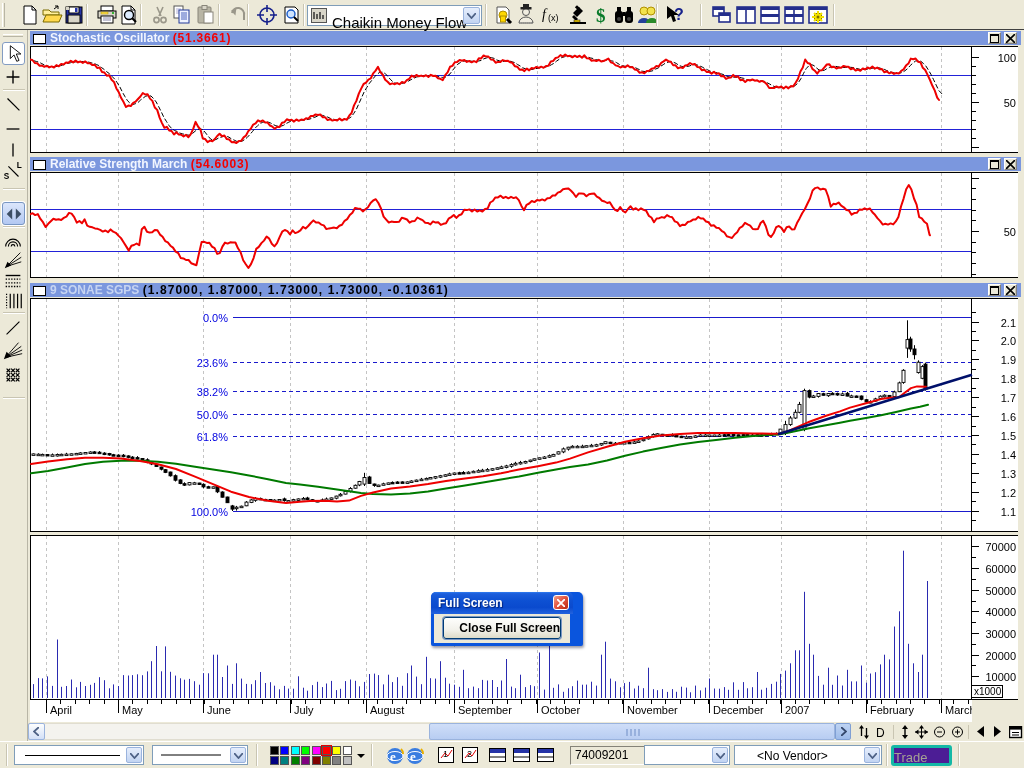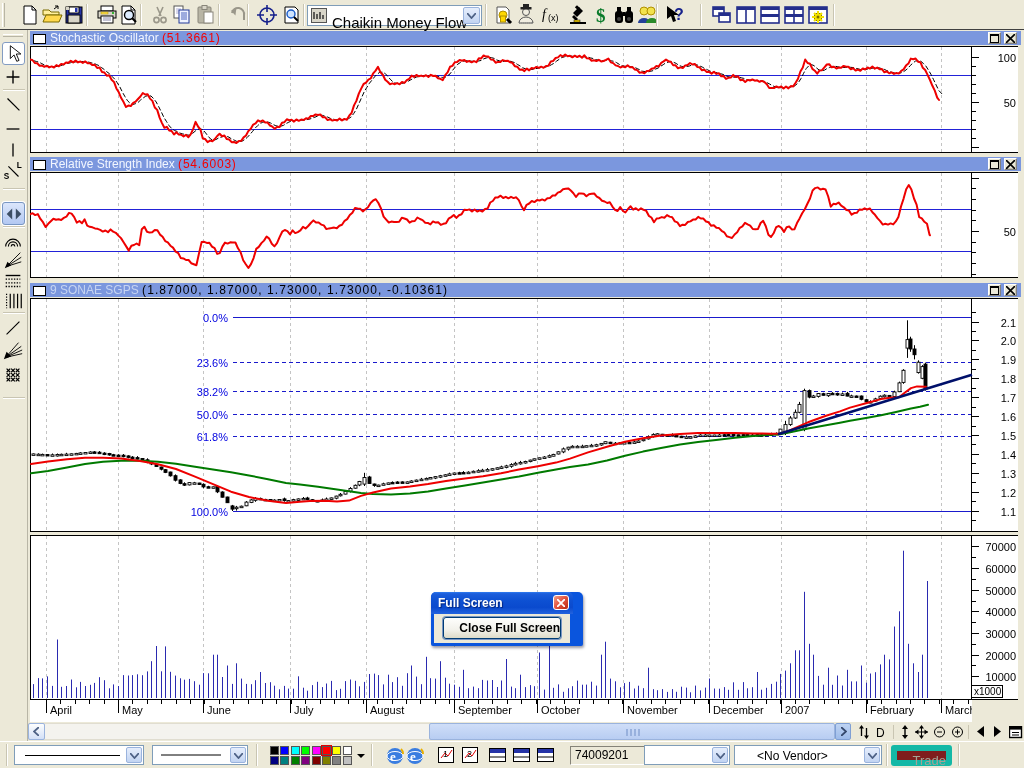--- a/index.html
+++ b/index.html
@@ -1,18 +1,18 @@
 <!DOCTYPE html>
 <html><head><meta charset="utf-8"><style>
 *{margin:0;padding:0;box-sizing:border-box}
 html,body{width:1024px;height:768px;overflow:hidden;background:#ece9d8;-webkit-font-smoothing:antialiased;
  font-family:"Liberation Sans",sans-serif;position:relative}
 .abs{position:absolute}
 .ptitle{position:absolute;left:30px;width:991px;height:14px;background:#7b97de;
- font-size:12px;font-weight:normal;color:#fff;line-height:14px;white-space:nowrap}
+ font-size:12px;font-weight:bold;color:#fff;line-height:14px;white-space:nowrap}
 .psq{display:inline-block;width:13px;height:10px;background:#fff;border:1px solid #000;
  margin:0 4px 0 3px;vertical-align:-2px}
 .tw{color:#f2f6ff}.tr{color:#f50000;letter-spacing:0.8px}.tn{color:#c6d4f2}.tb{color:#000;letter-spacing:1.1px}
 .pbtn{position:absolute;top:1px;width:13px;height:12px;background:#ece9d8;
  border-top:1px solid #fff;border-left:1px solid #fff;border-right:1px solid #808080;
  border-bottom:1px solid #808080;box-shadow:inset -1px -1px 0 #c8c5b4;text-align:center;line-height:10px}
 .pbtn svg{display:block;margin:1px auto 0}
 .tsep{position:absolute;top:4px;width:2px;height:22px;border-left:1px solid #c9c5b2;border-right:1px solid #fff}
 .vsep{position:absolute;left:3px;width:22px;height:2px;border-top:1px solid #c9c5b2;border-bottom:1px solid #fff}
 .ticon{position:absolute;top:3px;width:24px;height:24px}
@@ -249,21 +249,21 @@
 <div class="ptitle" style="top:31px"><span class="psq"></span><span class="tw">Stochastic Oscillator</span> <span class="tr">(51.3661)</span><span class="pbtn" style="right:20px">
       <svg width="9" height="9">
         <rect x="0.5" y="0.5" width="8" height="8" fill="none" stroke="#000" stroke-width="1"></rect>
         <rect x="0" y="0" width="9" height="2" fill="#000"></rect>
       </svg>
     </span><span class="pbtn" style="right:4px">
       <svg width="9" height="9">
         <path d="M0,0 L9,9 M9,0 L0,9" stroke="#000" stroke-width="1.6"></path>
       </svg>
     </span></div>
-<div class="ptitle" style="top:157px"><span class="psq"></span><span class="tw">Relative Strength Index</span> <span class="tr">(54.6003)</span><span class="pbtn" style="right:20px">
+<div class="ptitle" style="top:157px"><span class="psq"></span><span class="tw">Relative Strength March</span> <span class="tr">(54.6003)</span><span class="pbtn" style="right:20px">
       <svg width="9" height="9">
         <rect x="0.5" y="0.5" width="8" height="8" fill="none" stroke="#000" stroke-width="1"></rect>
         <rect x="0" y="0" width="9" height="2" fill="#000"></rect>
       </svg>
     </span><span class="pbtn" style="right:4px">
       <svg width="9" height="9">
         <path d="M0,0 L9,9 M9,0 L0,9" stroke="#000" stroke-width="1.6"></path>
       </svg>
     </span></div>
 <div class="ptitle" style="top:283px"><span class="psq"></span><span class="tn">9 SONAE SGPS</span> <span class="tb">(1.87000, 1.87000, 1.73000, 1.73000, -0.10361)</span><span class="pbtn" style="right:20px">
@@ -1260,21 +1260,21 @@
     </div>
     <div class="abs" style="left:734px;top:3px;width:148px;height:20px;background:#fff;border:1px solid #7f9db9">
       <span class="abs" style="left:22px;top:3px;font-size:12px;color:#000">&lt;No Vendor&gt;</span>
       <div class="abs" style="right:1px;top:1px;width:16px;height:16px;background:linear-gradient(#e6eefc,#c2d4f2);border:1px solid #9ab3dd;border-radius:2px">
         <svg width="9" height="6" style="position:absolute;left:3px;top:5px">
           <path d="M0,0 l4.5,5 L9,0" fill="none" stroke="#4d6185" stroke-width="1.8"></path>
         </svg>
       </div>
     </div>
     <div class="tsep" style="left:886px;top:2px"></div>
-    <div class="abs" style="left:891px;top:3px;width:61px;height:21px;background:#7f1d1d;border:6px solid #14b8a6;border-radius:3px;text-align:right;font-size:13px;color:#a5a294;line-height:19px">Trade</div>
+    <div class="abs" style="left:891px;top:3px;width:61px;height:21px;background:#4c1d95;border:3px solid #14b8a6;border-radius:3px;text-align:left;font-size:13px;color:#a5a294;line-height:19px">Trade</div>
     <div class="tsep" style="left:958px;top:2px"></div>
   </div>
 <div class="abs" style="left:431px;top:592px;width:152px;height:54px;border-radius:5px 5px 2px 2px;
  background:#0a55dd;box-shadow:1px 2px 3px rgba(0,0,30,0.4)">
  <div class="abs" style="left:0;top:0;width:142px;height:22px;border-radius:5px 5px 0 0;
   background:linear-gradient(180deg,#2f7cf0 0%,#1c5edb 8%,#0d50d2 40%,#0a4ace 70%,#2363de 100%)">
   <span style="position:absolute;left:7px;top:4px;font-size:12px;font-weight:bold;color:#fff;text-shadow:1px 1px 1px #00227a">Full Screen</span>
   <div class="abs" style="right:4px;top:3px;width:16px;height:15px;border-radius:3px;border:1px solid #fff;
    background:linear-gradient(135deg,#f0a088,#e35844 45%,#ba2a10);">
    <svg width="8" height="8" style="position:absolute;left:3px;top:3px">

